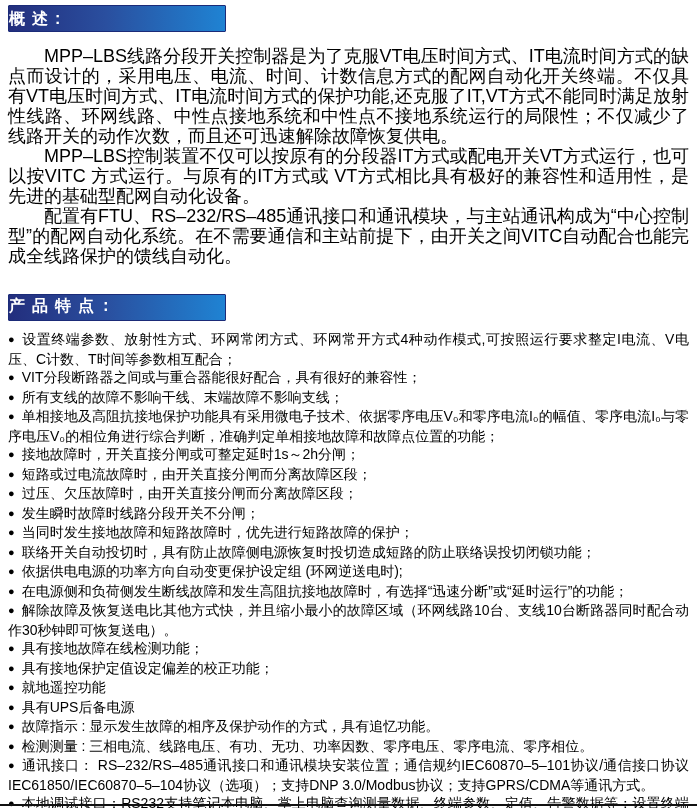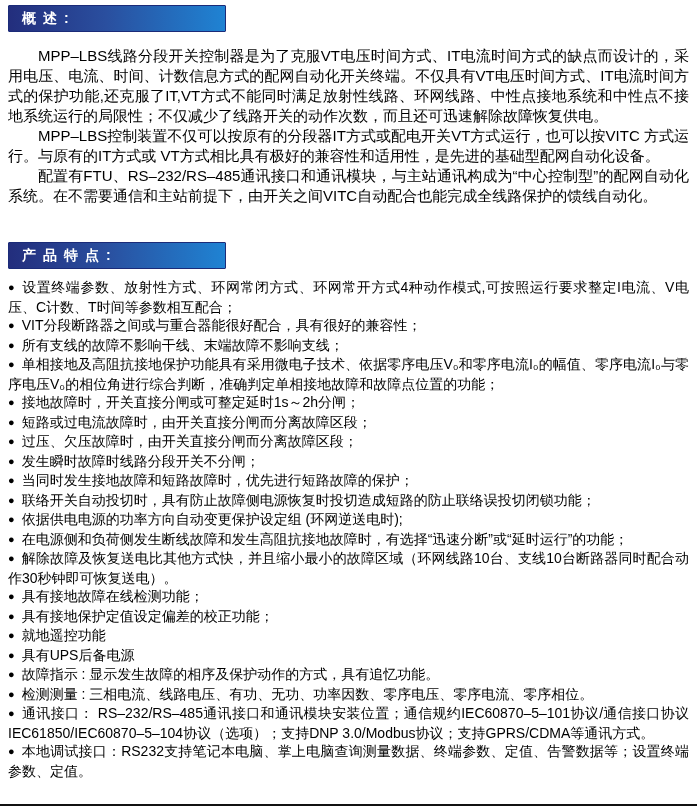--- a/index.html
+++ b/index.html
@@ -15,34 +15,33 @@
     padding: 5px 8px 0 8px;
     overflow: hidden;
     background: #ffffff;
     color: #000000;
     font-family: "Liberation Sans", "DejaVu Sans", sans-serif;
   }
   .section-header {
     width: 218px;
     height: 27px;
     box-sizing: border-box;
-    padding-left: 13px;
     line-height: 25px;
-    font-size: 14px;
+    font-size: 16px;
     font-weight: bold;
     letter-spacing: 7px;
     color: #ffffff;
     background: linear-gradient(90deg, #232e7d 0%, #2a4f9f 45%, #1f83d3 100%);
     border: 1px solid #1b2b78;
     border-radius: 1px;
   }
-  .section-header.second { margin-top: 36px; }
+  .section-header.second { margin-top: 28px; font-family: Liberation Mono, monospace; }
   .overview-body {
     margin-top: 14px;
-    font-size: 15px;
+    font-size: 18px;
     line-height: 20px;
     text-align: justify;
   }
   .overview-body p {
     margin: 0;
     text-indent: 2em;
   }
   .features-list {
     margin-top: 9px;
     font-size: 14px;

